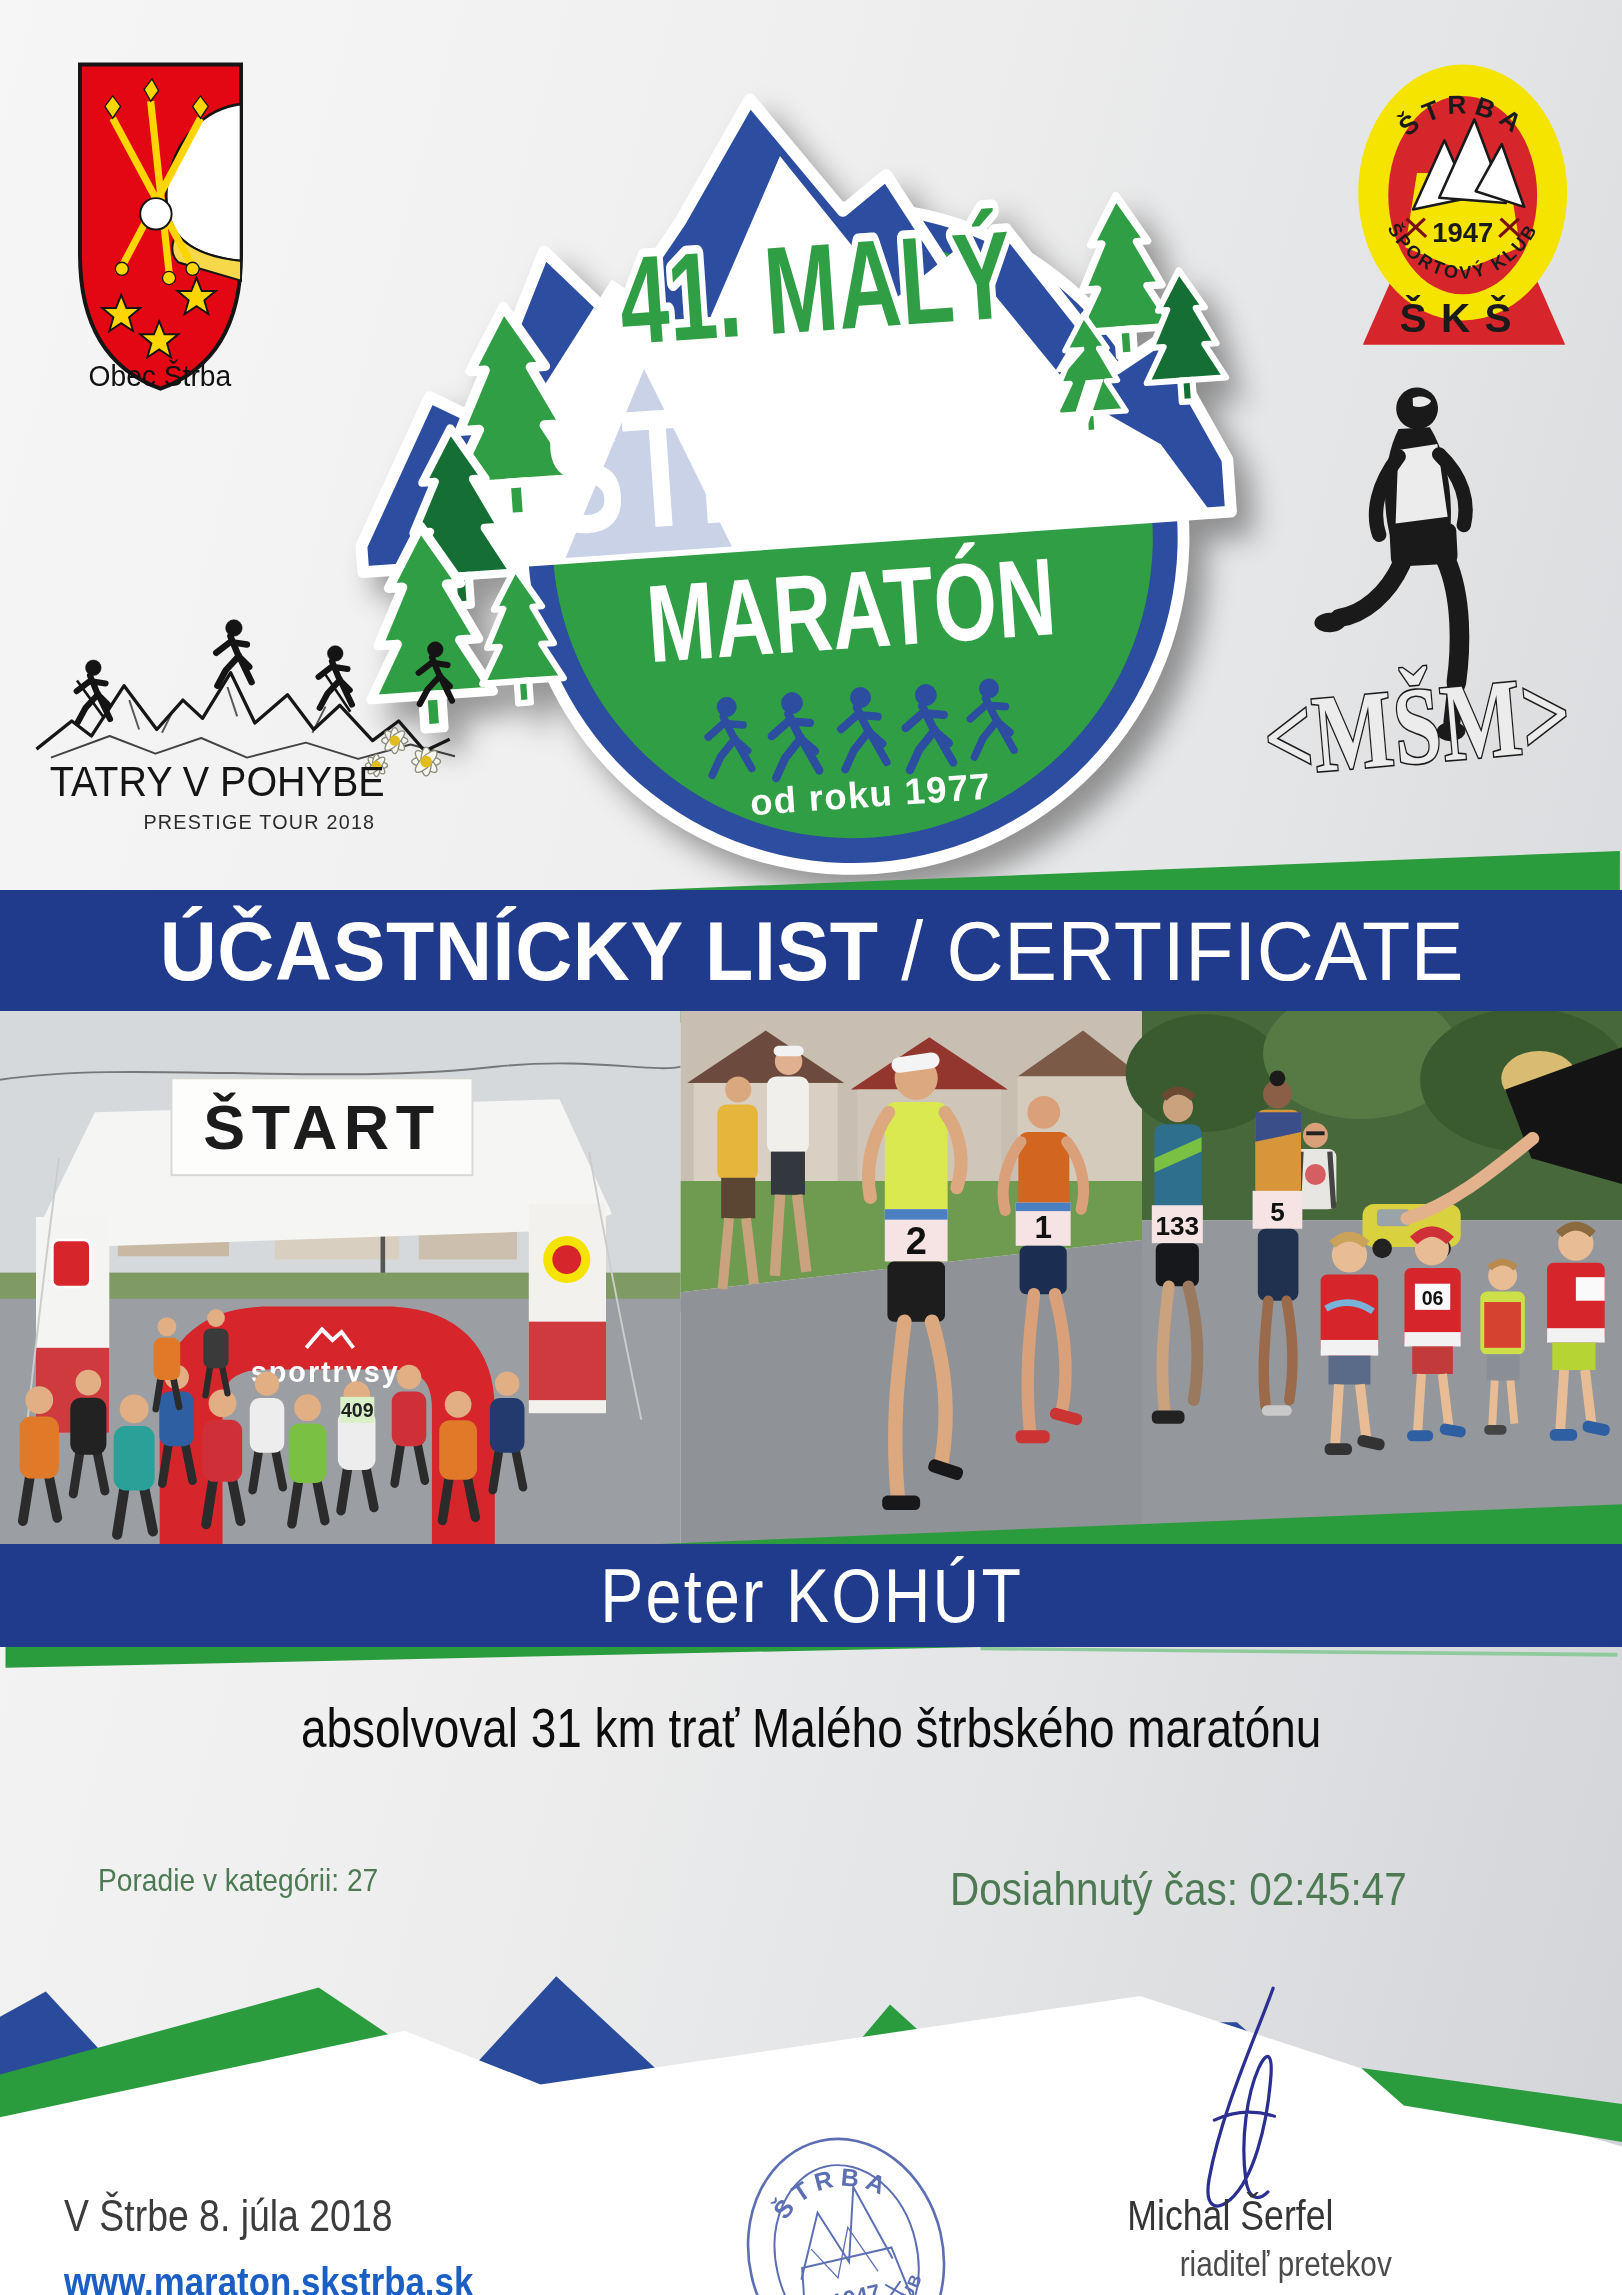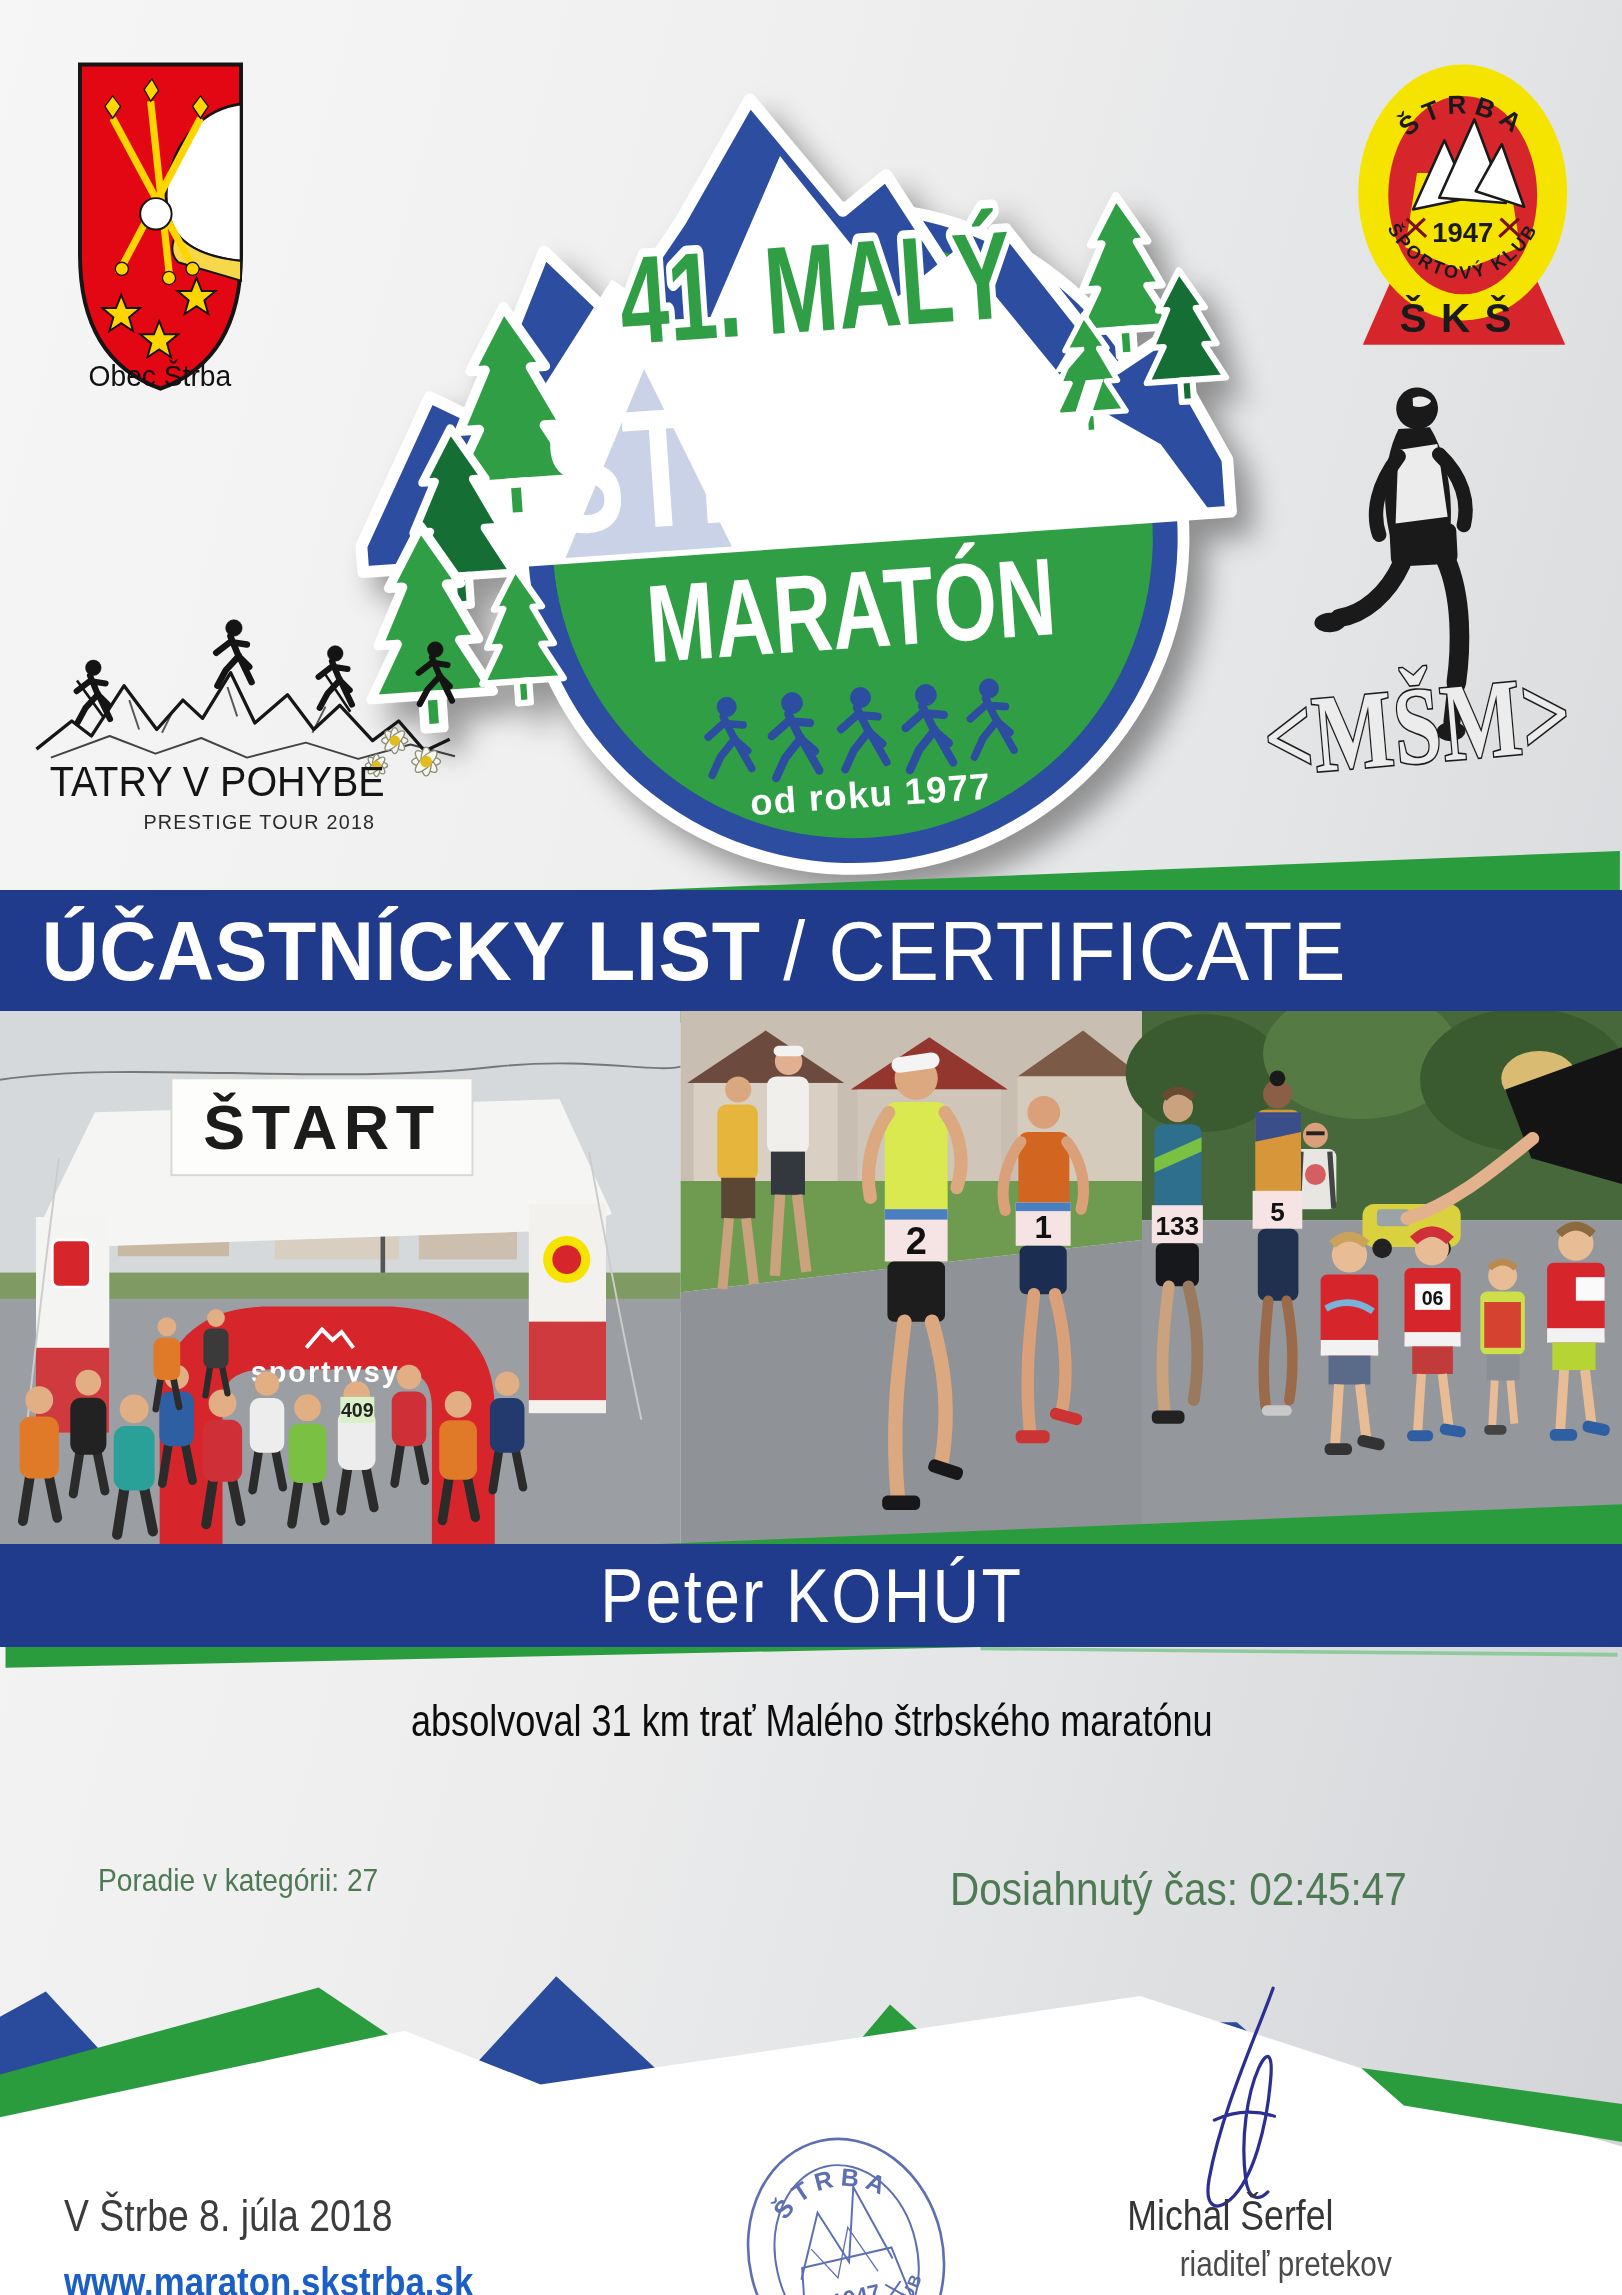--- a/index.html
+++ b/index.html
@@ -21,31 +21,31 @@
   .obec-caption{left:39px;top:359px;width:242px;text-align:center;font-size:30px;color:#111;}
   .logo-sks{left:1353px;top:54px;width:222px;height:294px;}
   .logo-tatry{left:31px;top:602px;width:432px;height:170px;}
   .tatry-title{left:39px;top:758px;font-size:42px;font-weight:normal;color:#141414;}
   .tatry-sub{left:136px;top:810px;font-size:21px;font-weight:400;color:#2b2b2b;letter-spacing:1.3px;}
   .logo-msm{left:1256px;top:357px;width:340px;height:471px;}
 
   
   .wedge{position:absolute;}
   .banner-header{left:0;top:890px;width:1623px;height:122px;background:#203a8c;
-                 display:flex;align-items:center;justify-content:flex-start;}
+                 display:flex;align-items:center;justify-content:center;}
   .banner-header .t{color:#fff;font-size:84px;font-weight:bold;letter-spacing:0.7px;}
   .banner-header .t .light{font-weight:400;}
   .photo-strip{left:0;top:1011px;width:1623px;height:533px;}
   .banner-name{left:0;top:1544px;width:1623px;height:103px;background:#203a8c;
                display:flex;align-items:center;justify-content:center;}
   .banner-name .t{color:#fff;font-size:76px;font-weight:400;letter-spacing:2.6px;}
 
   
   .result-lines{left:0;top:1696px;width:1623px;text-align:center;color:#0d0d0d;
-                font-size:44px;line-height:1.13;font-weight:400;}
+                font-size:56px;line-height:1.13;font-weight:400;}
   .rank-line{left:98px;top:1862px;font-size:32px;color:#4d7a53;}
   .time-line{left:950px;top:1862px;font-size:46px;color:#4d7a53;}
 
   
   .bottom-ridge{left:0;top:1960px;width:1623px;height:336px;}
   .date-line{left:64px;top:2191px;font-size:44px;color:#3c3c3c;}
   .site-line{left:64px;top:2259px;font-size:41px;font-weight:bold;color:#1b5fc4;}
   .sig-svg{left:1175px;top:1983px;width:144px;height:222px;}
   .sig-name{left:1086px;top:2192px;width:288px;text-align:center;font-size:42px;color:#353535;}
   .sig-role{left:1122px;top:2244px;width:288px;text-align:right;font-size:35px;color:#4a4a4a;}

